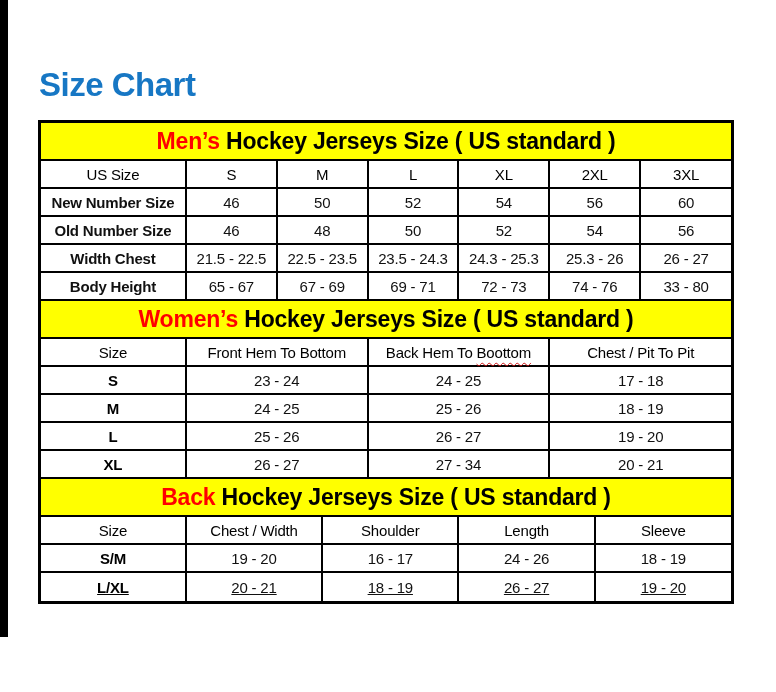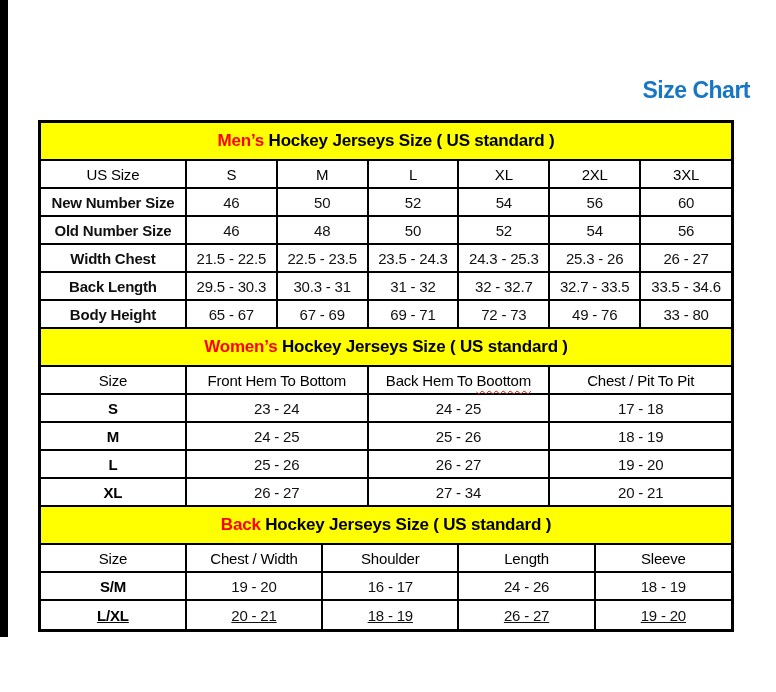--- a/index.html
+++ b/index.html
@@ -3,31 +3,31 @@
 <meta charset="utf-8">
 <style>
   html,body { margin:0; padding:0; }
   body {
     width:776px; height:692px; background:#ffffff; overflow:hidden;
     font-family:"Liberation Sans","DejaVu Sans",sans-serif; position:relative;
     -webkit-font-smoothing:antialiased;
   }
   .left-bar { position:absolute; left:0; top:0; width:8px; height:637px; background:#000; }
   .title {
-    position:absolute; top:62px; left:35px; width:700px; margin:15px;
-    text-align:right; font-size:23px; font-weight:bold; color:#1777c4;
+    position:absolute; top:62px; left:35px; width:700px; margin:4px;
+    text-align:left; font-size:33px; font-weight:bold; color:#1777c4;
     letter-spacing:-0.5px;
   }
   .chart {
     position:absolute; left:38px; top:120px; width:690px;
     border:3px solid #000; background:#fff;
   }
   .banner {
     height:36px; line-height:36px; text-align:center; background:#ffff00;
-    border-bottom:2px solid #000; font-weight:bold; font-size:17px; color:#000;
+    border-bottom:2px solid #000; font-weight:bold; font-size:23px; color:#000;
     letter-spacing:-0.2px; white-space:pre;
   }
   .banner .hl { color:#ff0000; }
   table.tbl { border-collapse:collapse; width:100%; table-layout:fixed; }
   .tbl th, .tbl td {
     border-right:2px solid #000; border-bottom:2px solid #000;
     height:26px; text-align:center; vertical-align:middle;
     font-size:15px; color:#111; padding:0 2px; letter-spacing:-0.2px;
   }
   .tbl th { font-weight:normal; color:#000; }
@@ -98,35 +98,26 @@
     <tr>
       <td class="lbl">Width Chest</td>
       <td>21.5 - 22.5</td>
       <td>22.5 - 23.5</td>
       <td>23.5 - 24.3</td>
       <td>24.3 - 25.3</td>
       <td>25.3 - 26</td>
       <td>26 - 27</td>
     </tr>
     <tr>
-      <td class="lbl">Back Length</td>
-      <td>29.5 - 30.3</td>
-      <td>30.3 - 31</td>
-      <td>31 - 32</td>
-      <td>32 - 32.7</td>
-      <td>32.7 - 33.5</td>
-      <td>33.5 - 34.6</td>
-    </tr>
-    <tr>
       <td class="lbl">Body Height</td>
       <td>65 - 67</td>
       <td>67 - 69</td>
       <td>69 - 71</td>
       <td>72 - 73</td>
-      <td>49 - 76</td>
+      <td>74 - 76</td>
       <td>33 - 80</td>
     </tr>
   </tbody>
     </table>
 
   <div class="banner"><span class="hl">Women’s</span><span> Hockey Jerseys Size ( US standard )</span></div>
 
   <table class="tbl womens">
     <colgroup>
         <col class="c-label">

